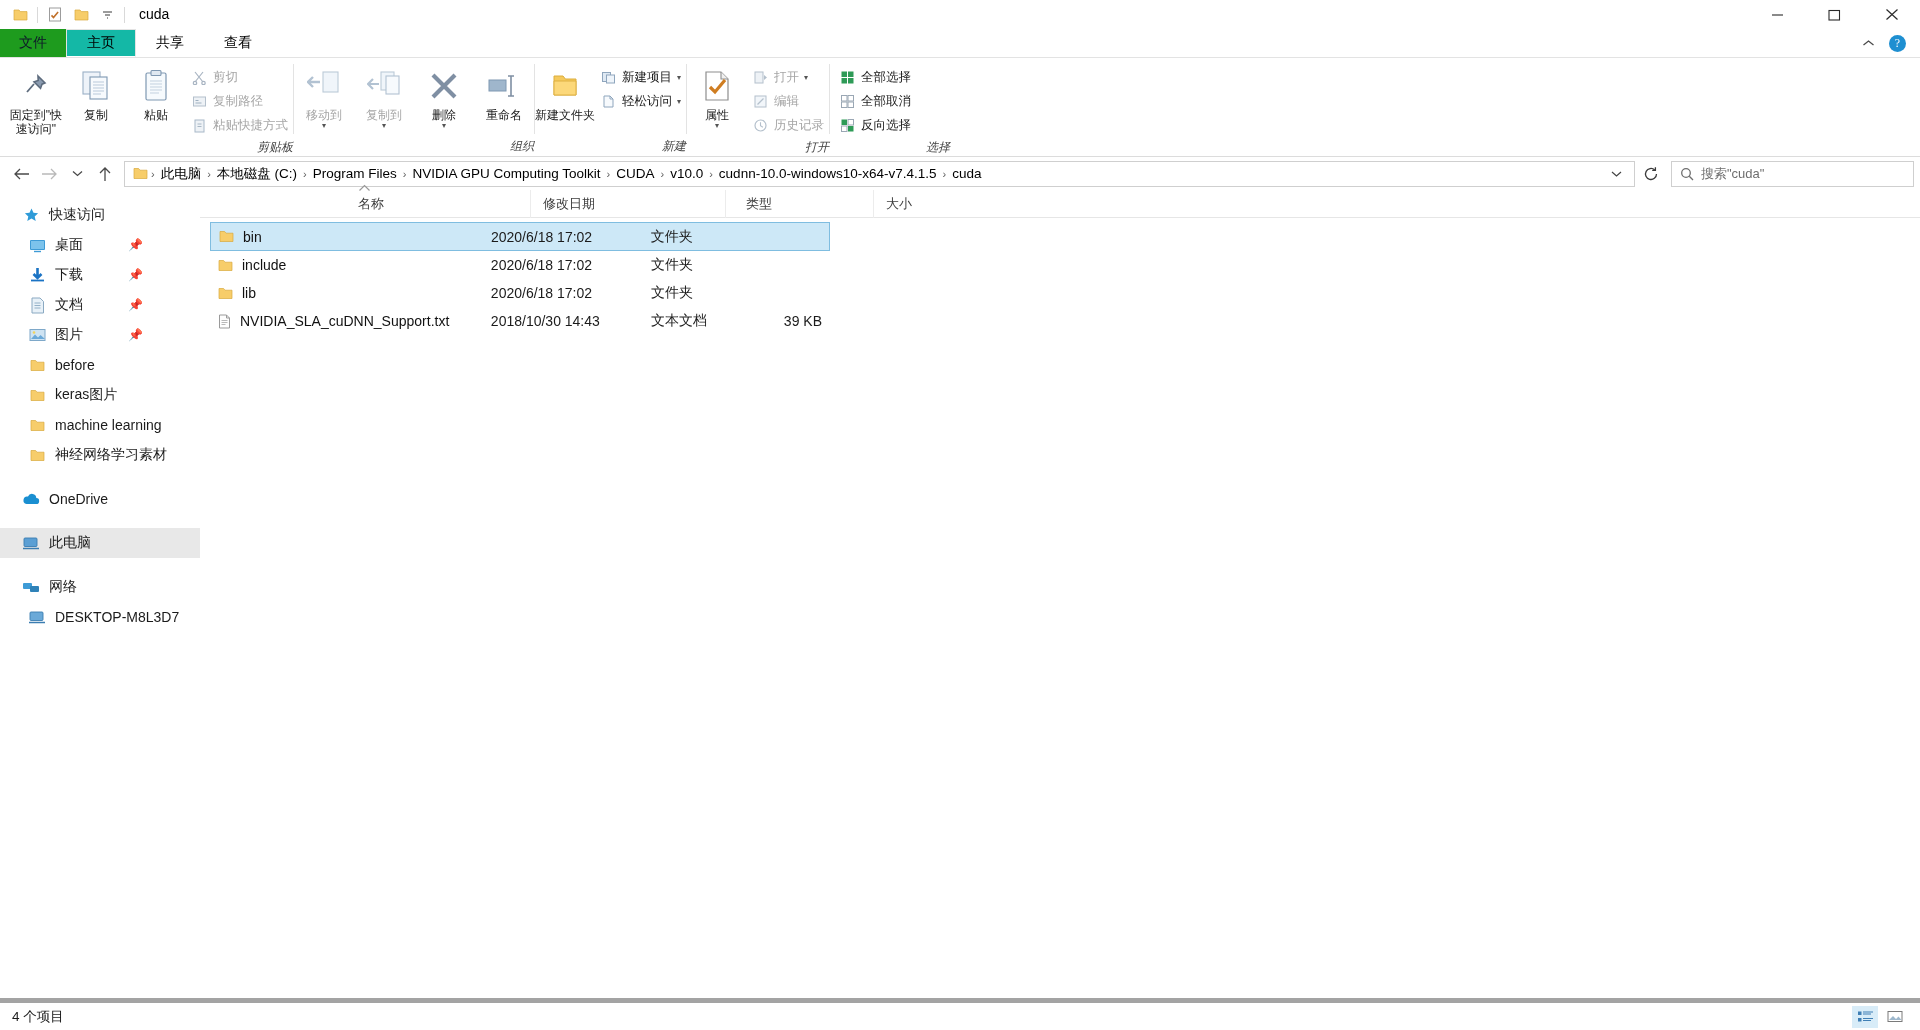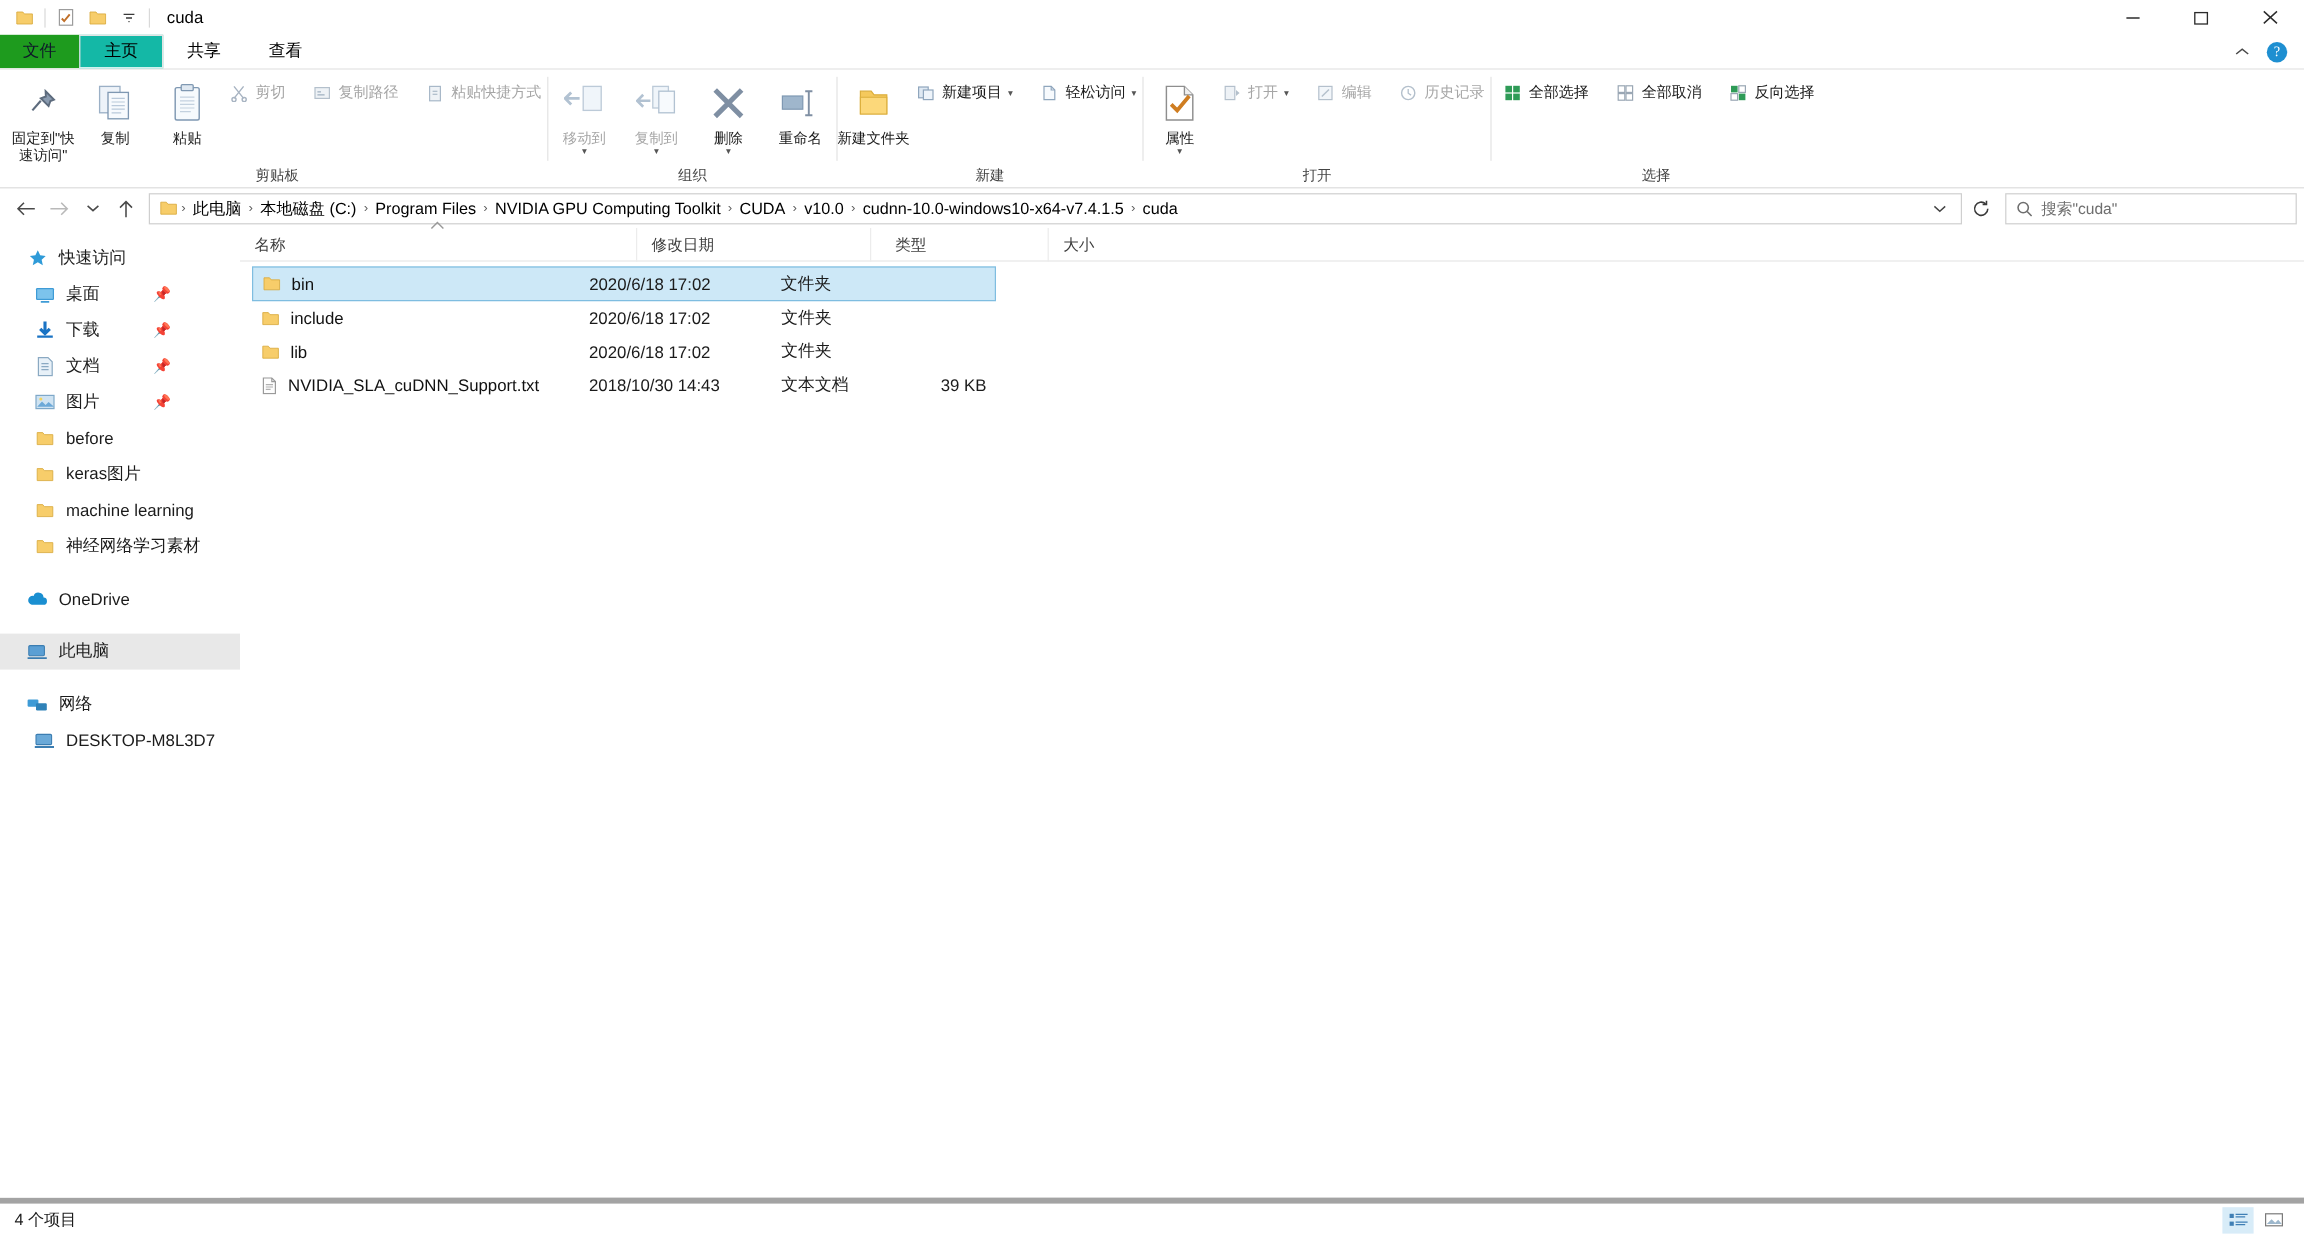--- a/index.html
+++ b/index.html
@@ -54,38 +54,38 @@
 
   
   .ribbon {
     height: 100px; background:#fff; border-top:1px solid #e3e3e3;
     border-bottom:1px solid #dcdcdc; display:flex; align-items:stretch;
     padding-left: 6px; flex: 0 0 100px; position:relative;
   }
   .rgroup { display:flex; flex-direction:column; height:100%; position:relative; }
   .rgroup .gbody { flex:1; display:flex; align-items:flex-start; padding-top:6px; }
   .rgroup .glabel {
-    height:20px; font-size:12px; color:#444; text-align:center; line-height:20px;
+    height:20px; font-size:12px; color:#444; text-align:right; line-height:20px;font-style:italic;
   }
   .gdiv { width:1px; background:#e3e3e3; margin:6px 0 22px 0; align-self:stretch; }
 
   .bigbtn {
     width: 60px; display:flex; flex-direction:column; align-items:center;
     padding: 2px 2px 0; cursor:default;
   }
   .bigbtn .ico { height:40px; display:flex; align-items:center; justify-content:center; }
   .bigbtn .lbl {
     font-size:12px; color:#1a1a1a; text-align:center; line-height:14px; margin-top:2px;
     white-space:nowrap;
   }
   .bigbtn .lbl.two { white-space:normal; width:62px; }
   .bigbtn.dis .lbl { color:#a6a6a6; }
   .caret { font-size:8px; color:#555; line-height:6px; margin-top:1px; }
 
-  .smallcol { display:flex; flex-direction:row; padding-top:2px; gap:12px; }
+  .smallcol { display:flex; flex-direction:column; padding-top:2px; gap:1px; }
   .smallbtn {
     display:flex; align-items:center; gap:5px; height:23px; padding:0 5px;
     font-size:12.5px; color:#1a1a1a; white-space:nowrap;
   }
   .smallbtn.dis { color:#a6a6a6; }
   .smallbtn .sico { width:17px; height:17px; display:flex; align-items:center; justify-content:center; }
 
   
   .addrbar {
     height: 33px; display:flex; align-items:center; padding: 2px 6px 2px 8px; gap:2px;
@@ -129,21 +129,21 @@
   .content { flex:1; display:flex; flex-direction:column; min-width:0; }
   .colhdr {
     height: 28px; display:flex; align-items:center; border-bottom:1px solid #e6e6e6;
     background:#fff; position:relative;
   }
   .col {
     font-size:13px; color:#3c3c3c; padding-left:12px; height:28px; line-height:28px;
     border-left:1px solid #ececec; position:relative;
   }
   .col:first-child { border-left:none; }
-  .col.name { width: 330px; }
+  .col.name { width: 330px; text-align: center; }
   .col.date { width: 195px; }
   .col.type { width: 148px; padding-left: 20px; }
   .col.size { width: 83px; text-align:left; }
   .sortarrow { position:absolute; top:-6px; left:158px; font-size:12px; color:#888; }
 
   .filelist { flex:1; position:relative; padding-top: 4px; }
   .row {
     height: 28px; display:flex; align-items:center; font-size:14px; color:#111;
     margin-left: 10px; width: 620px;
   }

